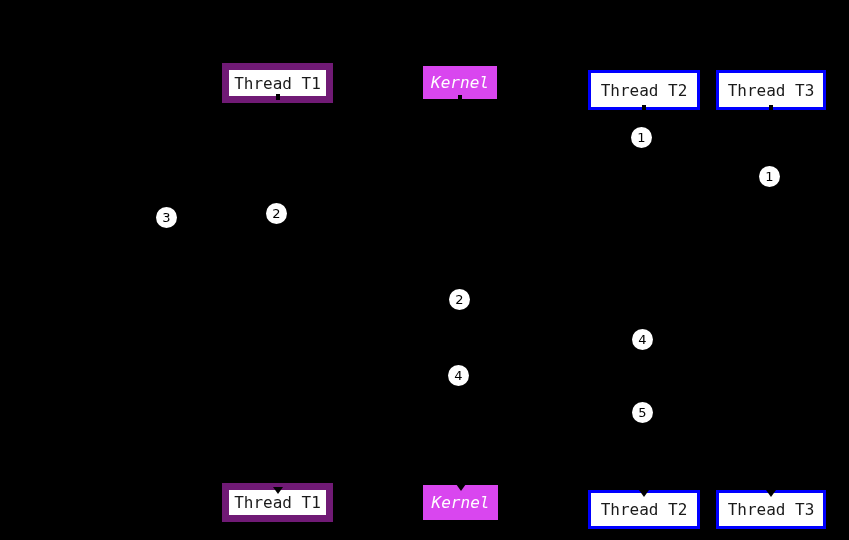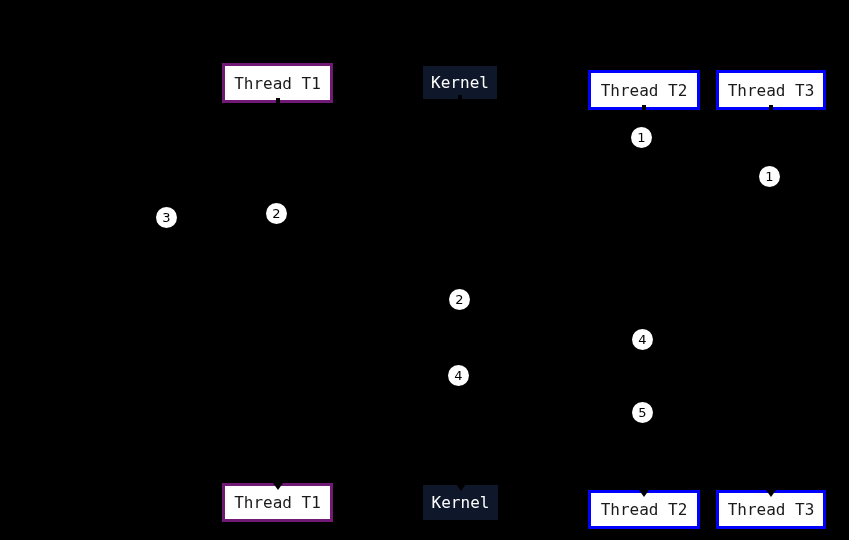--- a/index.html
+++ b/index.html
@@ -19,26 +19,27 @@
     box-sizing: border-box;
     background: #ffffff;
     color: #1a1a1a;
     display: flex;
     align-items: center;
     justify-content: center;
     font-size: 16px;
     font-family: "DejaVu Sans Mono", monospace;
     white-space: nowrap;
   }
-  .node.red-outline  { border: 3px solid #701a75; }
+  .node.red-outline  { border: 7px solid #701a75; }
   .node.blue-outline { border: 3px solid #0000ff; margin-top: 7px; }
   .node.kernel {
-    background: #0f172a;
+    background: #d946ef;
     color: #ffffff;
     border: none;
+    font-style: italic;
   }
   
   .edge-stub {
     position: absolute;
     left: 50%;
     transform: translateX(-50%);
     width: 4px; height: 6px;
     background: #000000;
     bottom: -4px;
   }

